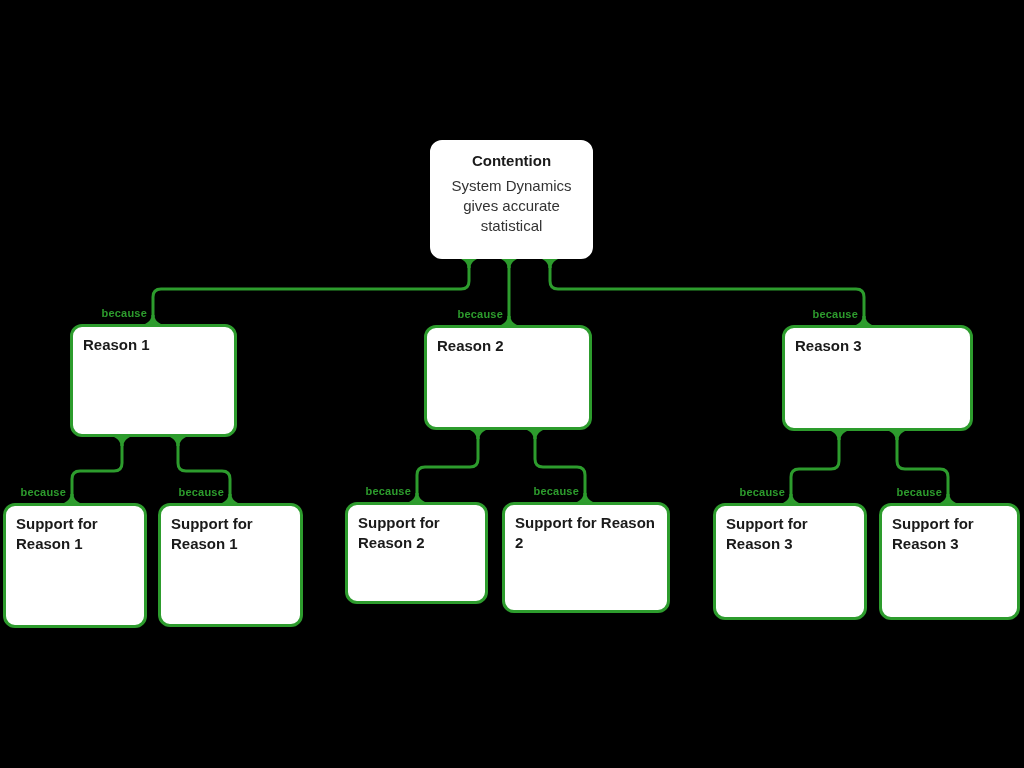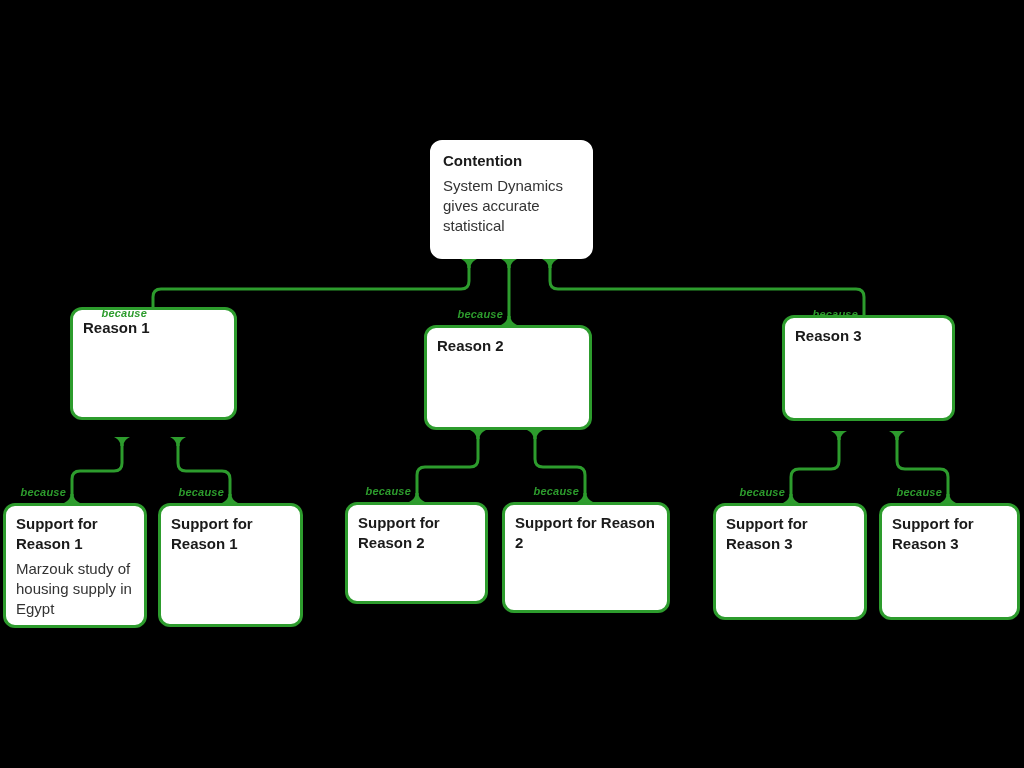--- a/index.html
+++ b/index.html
@@ -16,32 +16,31 @@
   .node{
     position:absolute;
     background:var(--node-bg);
     border:3px solid var(--green);
     border-radius:12px;
     padding:8px 10px;
     color:var(--text);
     font-size:15px;
     line-height:20px;
   }
-  .node.root{border-color:var(--node-bg);}
+  .node.root{border-color:var(--node-bg);text-align:center;}
   .node-title{font-weight:bold;color:#1a1a1a;margin-bottom:5px;}
   .node-body{color:#333333;}
   .because-label{
     position:absolute;
     width:80px;
     text-align:right;
     font-size:11px;
     font-weight:bold;
     color:var(--green);
     letter-spacing:0.2px;
-    font-style:italic;
   }
 </style>
 </head>
 <body>
 
 <div id="canvas">
 
   <svg id="connector-layer" width="1024" height="768" viewBox="0 0 1024 768" xmlns="http://www.w3.org/2000/svg">
       <path d="M 469 266 V 281 Q 469 289 461 289 H 161 Q 153 289 153 297 V 317" fill="none" stroke="#2D9C2D" stroke-width="3"></path>
       <path d="M 461 259 L 477 259
@@ -124,36 +123,35 @@
           C 951 500 949.6 498 949.6 494
           L 946.4 494
           C 946.4 498 945 500 940 503 Z" fill="#2D9C2D"></path>
     </svg>
 
   <div class="node root" style="left:430px;top:140px;width:163px;height:119px;">
     <div class="node-title">Contention</div>
     <div class="node-body">System Dynamics gives accurate statistical</div>
   </div>
 
-  <div class="node" style="left:70px;top:307px;width:167px;height:113px;">
+  <div class="node" style="left:70px;top:324px;width:167px;height:113px;">
     <div class="node-title">Reason 1</div>
   </div>
 
   <div class="node" style="left:424px;top:325px;width:168px;height:105px;">
     <div class="node-title">Reason 2</div>
   </div>
 
-  <div class="node" style="left:782px;top:315px;width:173px;height:106px;">
+  <div class="node" style="left:782px;top:325px;width:191px;height:106px;">
     <div class="node-title">Reason 3</div>
     <div class="node-body"></div>
   </div>
 
   <div class="node" style="left:3px;top:503px;width:144px;height:125px;">
     <div class="node-title">Support for Reason 1</div>
-    <div class="node-body">Marzouk study of housing supply in Egypt</div>
   </div>
 
   <div class="node" style="left:158px;top:503px;width:145px;height:124px;">
     <div class="node-title">Support for Reason 1</div>
     <div class="node-body"></div>
   </div>
 
   <div class="node" style="left:345px;top:502px;width:143px;height:102px;">
     <div class="node-title">Support for Reason 2</div>
     <div class="node-body"></div>

